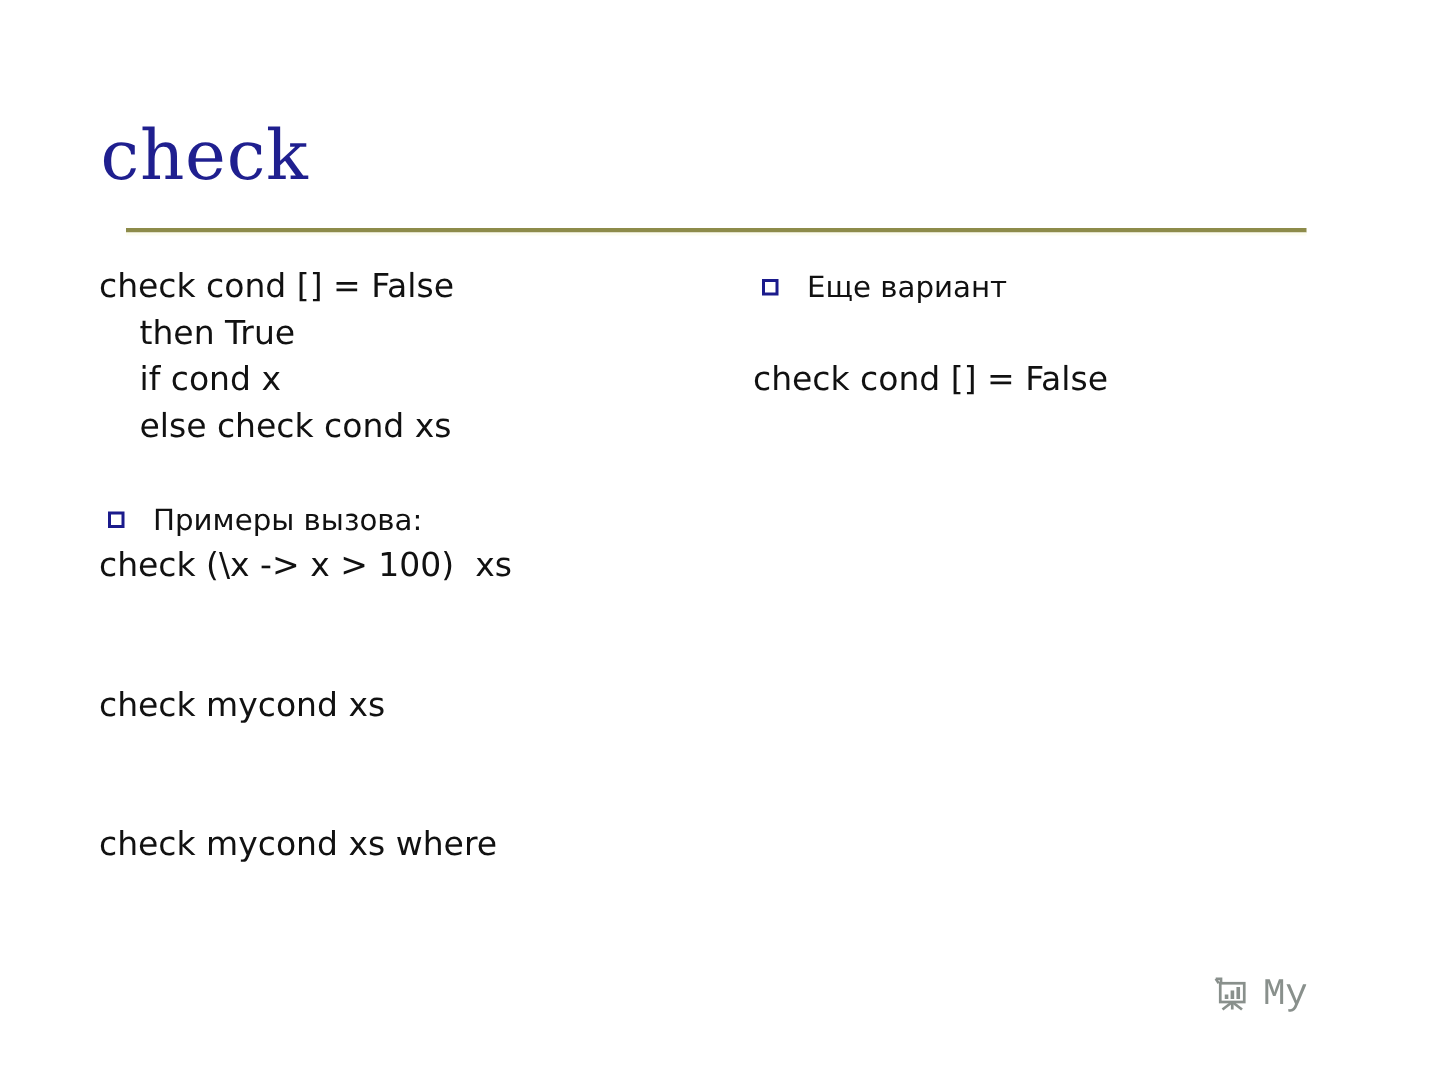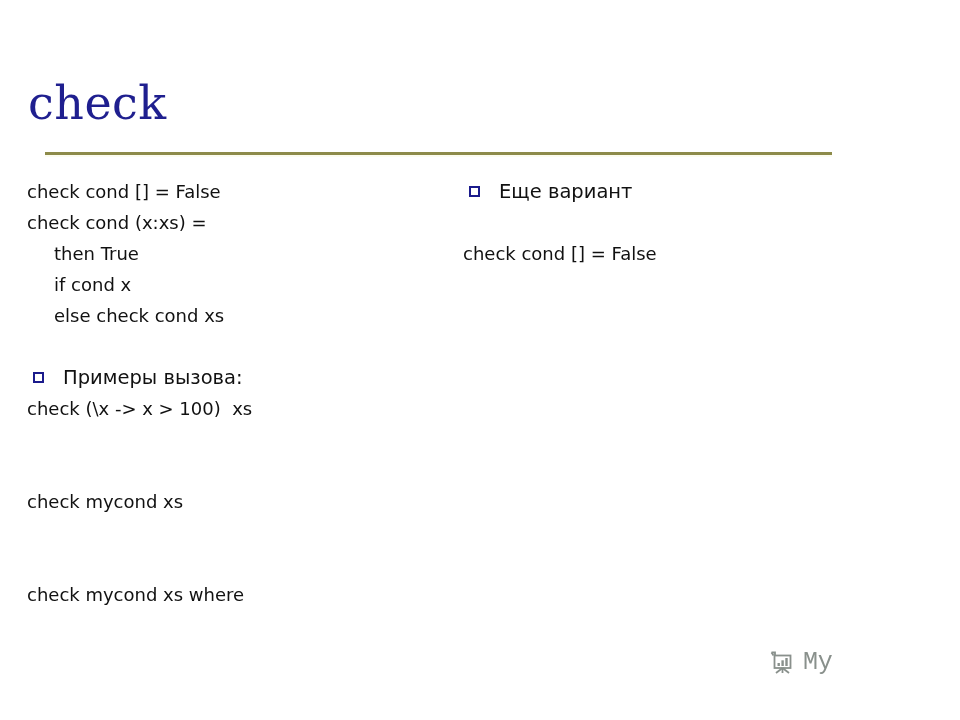--- a/index.html
+++ b/index.html
@@ -7,20 +7,21 @@
     padding: 0;
     background: #ffffff;
   }
   #slide {
     position: relative;
     width: 832px;
     height: 720px;
     background: #ffffff;
     overflow: hidden;
     font-family: "DejaVu Sans", "Liberation Sans", sans-serif;
+    margin-left: 39px;
   }
 
   
   #title {
     position: absolute;
     left: 28px;
     top: 76px;
     font-family: "DejaVu Serif", "Liberation Serif", serif;
     font-size: 46px;
     line-height: 54px;
@@ -49,21 +50,21 @@
 
   
   .column {
     position: absolute;
     top: 176px;
   }
   #col-left  { left: 27px;  width: 430px; }
   #col-right { left: 463px; width: 440px; }
 
   .line {
-    font-size: 18px;
+    font-size: 22px;
     line-height: 31px;
     color: #111111;
     white-space: pre;
   }
   .line.blank { color: transparent; }
   .line.indent1 { padding-left: 27px; }
   .line.indent2 { padding-left: 42px; }
 
   
   .bullet-row {
@@ -129,21 +130,20 @@
 <div id="slide">
 
   <div id="title">check</div>
 
   <div id="title-rule"></div>
   <div id="title-rule-shadow"></div>
 
   <div id="col-left" class="column">
 
     <div class="line">check cond [] = False</div>
-    <div class="line">check cond (x:xs) =</div>
     <div class="line indent1">then True</div>
     <div class="line indent1">if cond x</div>
     <div class="line indent1">else check cond xs</div>
 
     <div class="line blank">&nbsp;</div>
 
     <div class="bullet-row">
       <span class="bullet-marker"></span>
       <span class="bullet-text">Примеры вызова:</span>
     </div>

